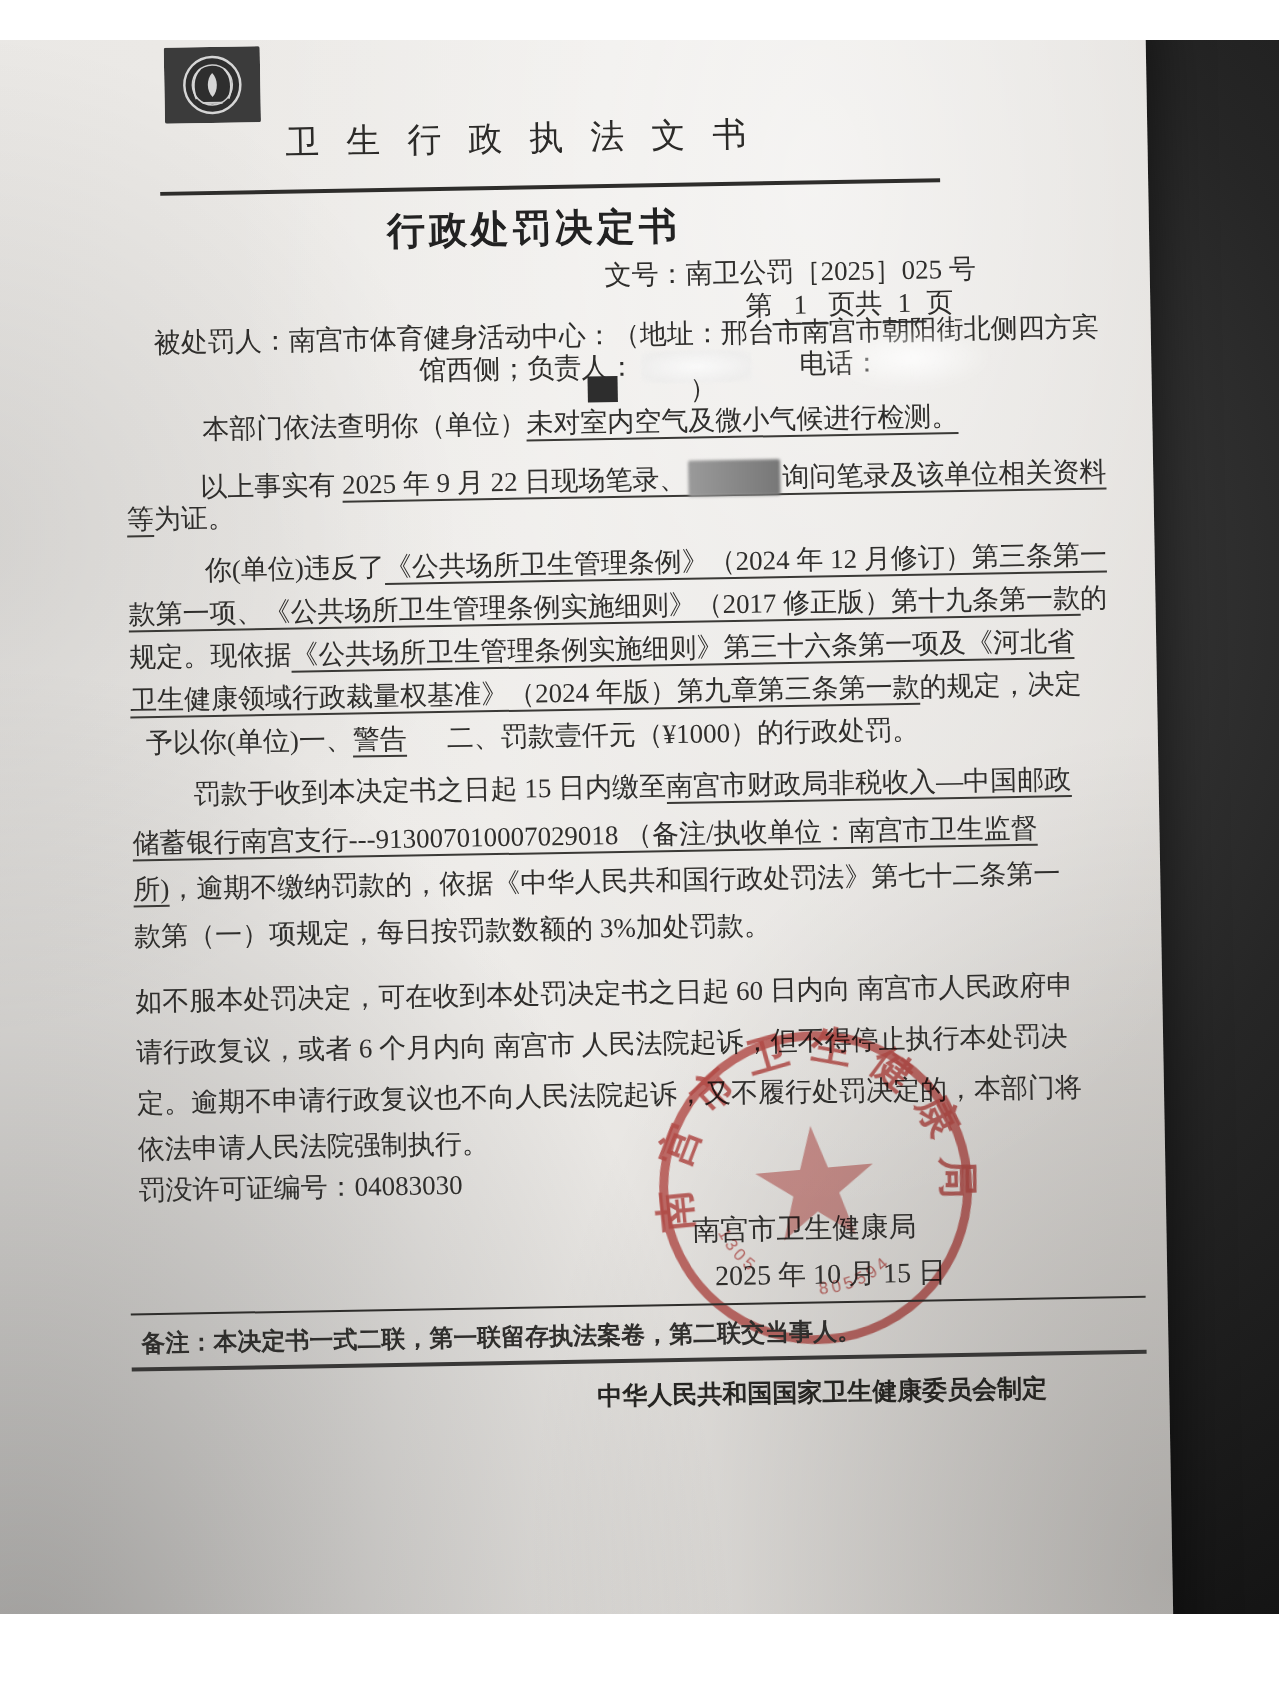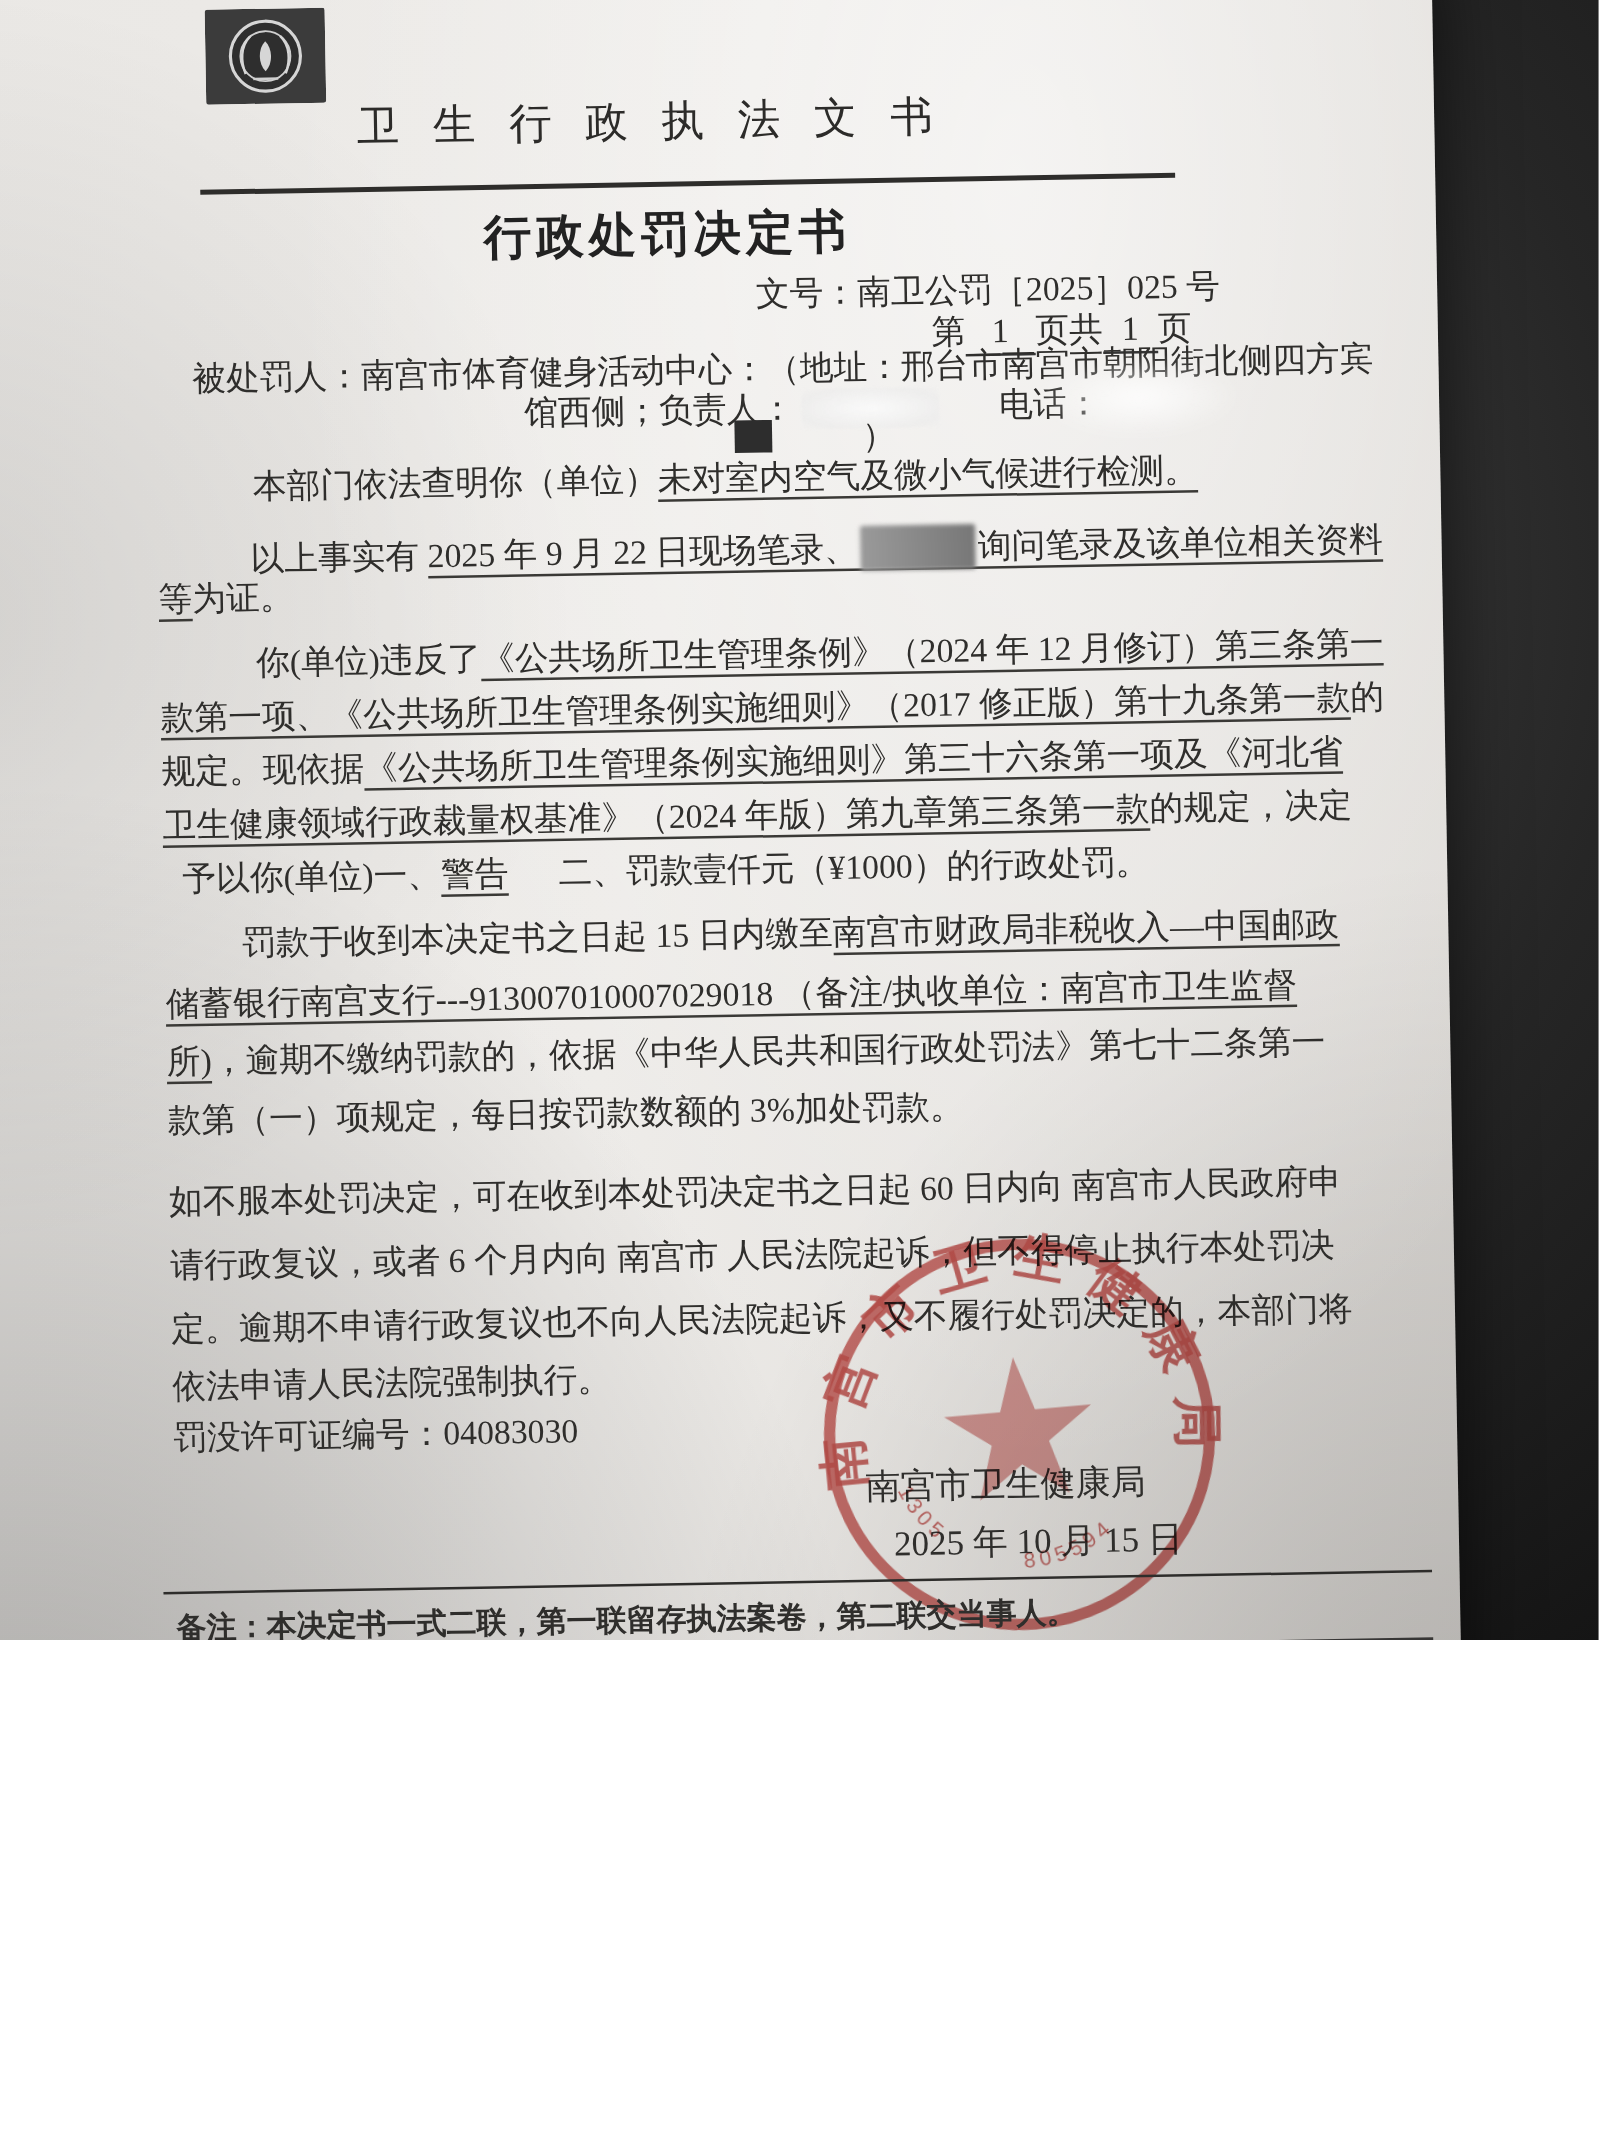--- a/index.html
+++ b/index.html
@@ -1,19 +1,20 @@
 <!DOCTYPE html>
 <html><head>
 <meta charset="utf-8">
 <style>
   html,body{margin:0;padding:0;}
   .photo{
-    position:relative;width:1279px;height:1312px;overflow:hidden;
+    position:relative;width:1279px;height:1574px;overflow:hidden;
     background:radial-gradient(circle at 55% 35%, #4a4a4a 0%, #262626 55%, #121212 100%);
     font-family:"Liberation Serif", serif;
+    margin-top:40px;
   }
   .paper{
     position:absolute;left:-40px;top:-25px;width:1200px;height:1700px;
     transform:rotate(-1deg);
     background:
       radial-gradient(ellipse at 72% 10%, rgba(255,255,255,.55), transparent 48%),
       radial-gradient(ellipse at 4% 100%, rgba(0,0,0,.34), transparent 44%),
       radial-gradient(ellipse at 100% 92%, rgba(0,0,0,.22), transparent 38%),
       radial-gradient(ellipse at 0% 30%, rgba(0,0,0,.10), transparent 30%),
       linear-gradient(100deg,#eae8e5 0%,#edebe8 45%,#dbd8d4 100%);

